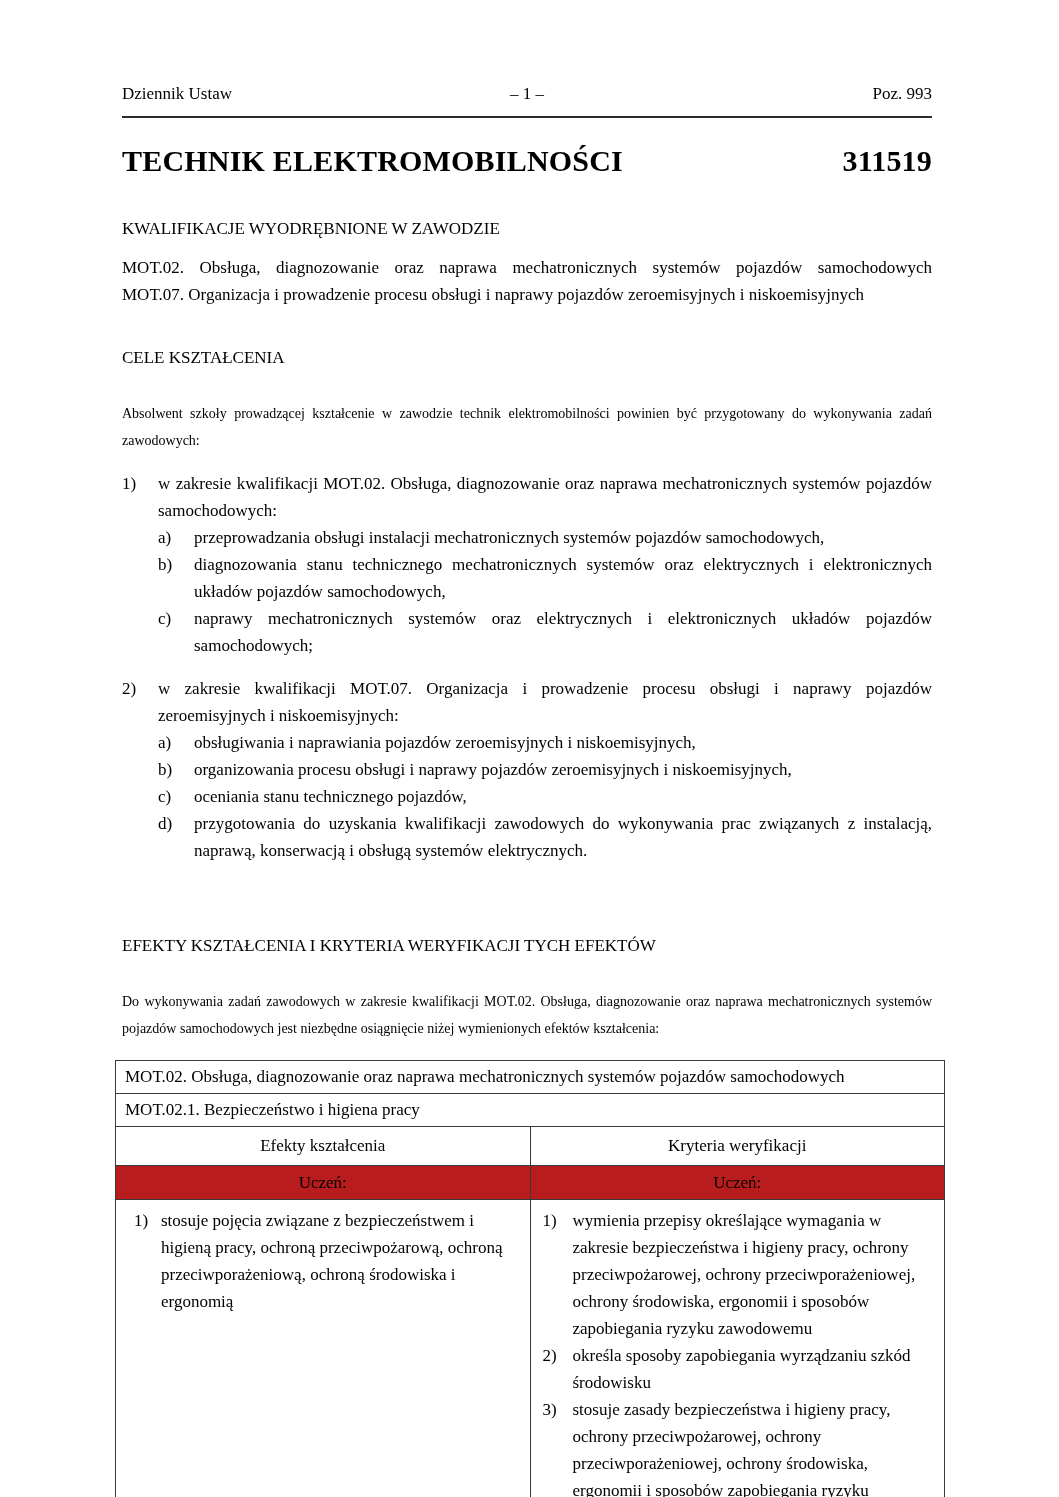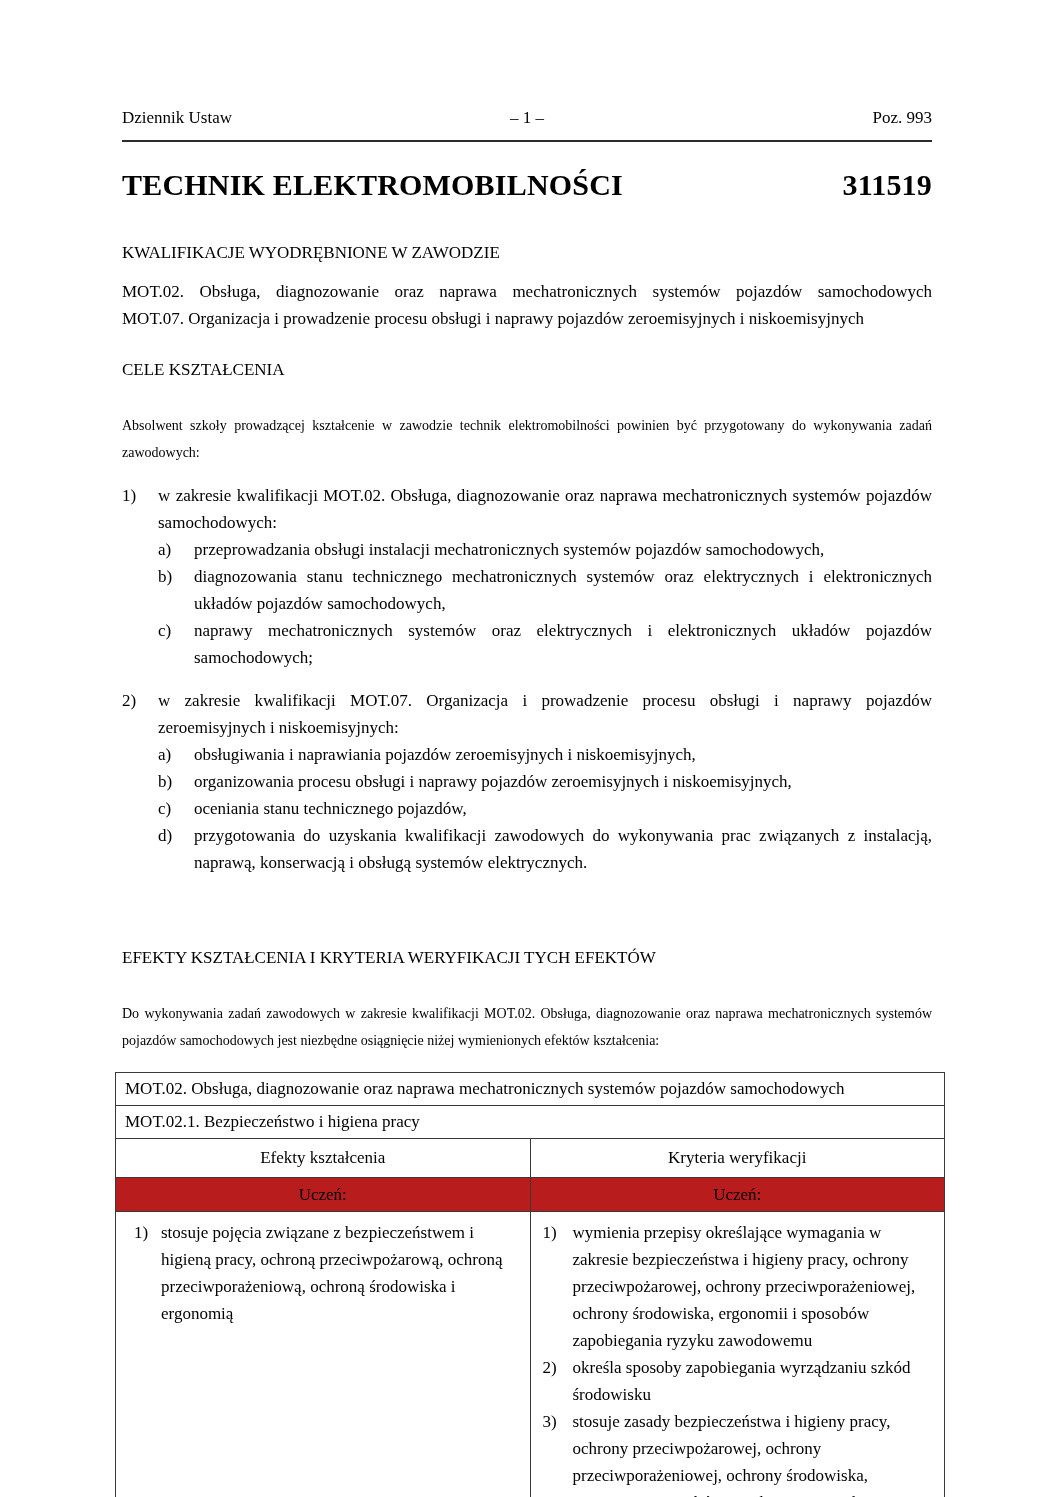--- a/index.html
+++ b/index.html
@@ -6,21 +6,21 @@
   html, body { background: #ffffff; }
   body {
     width: 1059px; height: 1497px;
     font-family: "Liberation Serif", "DejaVu Serif", serif;
     color: #000;
     position: relative;
     overflow: hidden;
   }
   .page {
     width: 1059px; height: 1119px;
-    padding: 108px 127px 0 122px;
+    padding: 84px 127px 0 122px;
   }
   
   .running-header {
     display: flex; justify-content: space-between;
     font-size: 17px; line-height: 19px;
   }
   .running-header .center { position: absolute; left: 0; right: 0; text-align: center; }
   .running-header { position: relative; }
   .header-rule {
     border: none; border-top: 2.2px solid #2b2b2b;
@@ -30,21 +30,21 @@
   .title-row {
     display: flex; justify-content: space-between; align-items: baseline;
     margin-top: 26px;
     font-size: 30px; font-weight: bold; letter-spacing: 0.2px;
   }
   
   .sec-heading {
     font-size: 17px; font-weight: normal; line-height: 20px;
   }
   .h-kwalifikacje { margin-top: 41px; }
-  .h-cele { margin-top: 28px; }
+  .h-cele { margin-top: 40px; }
   .h-efekty { margin-top: 72px; }
   
   .para {
     font-size: 14px; line-height: 27px;
     text-align: justify;
     margin-top: 32px;
   }
   .qual-line {
     font-size: 17px; line-height: 27px;
     margin-top: 0;

